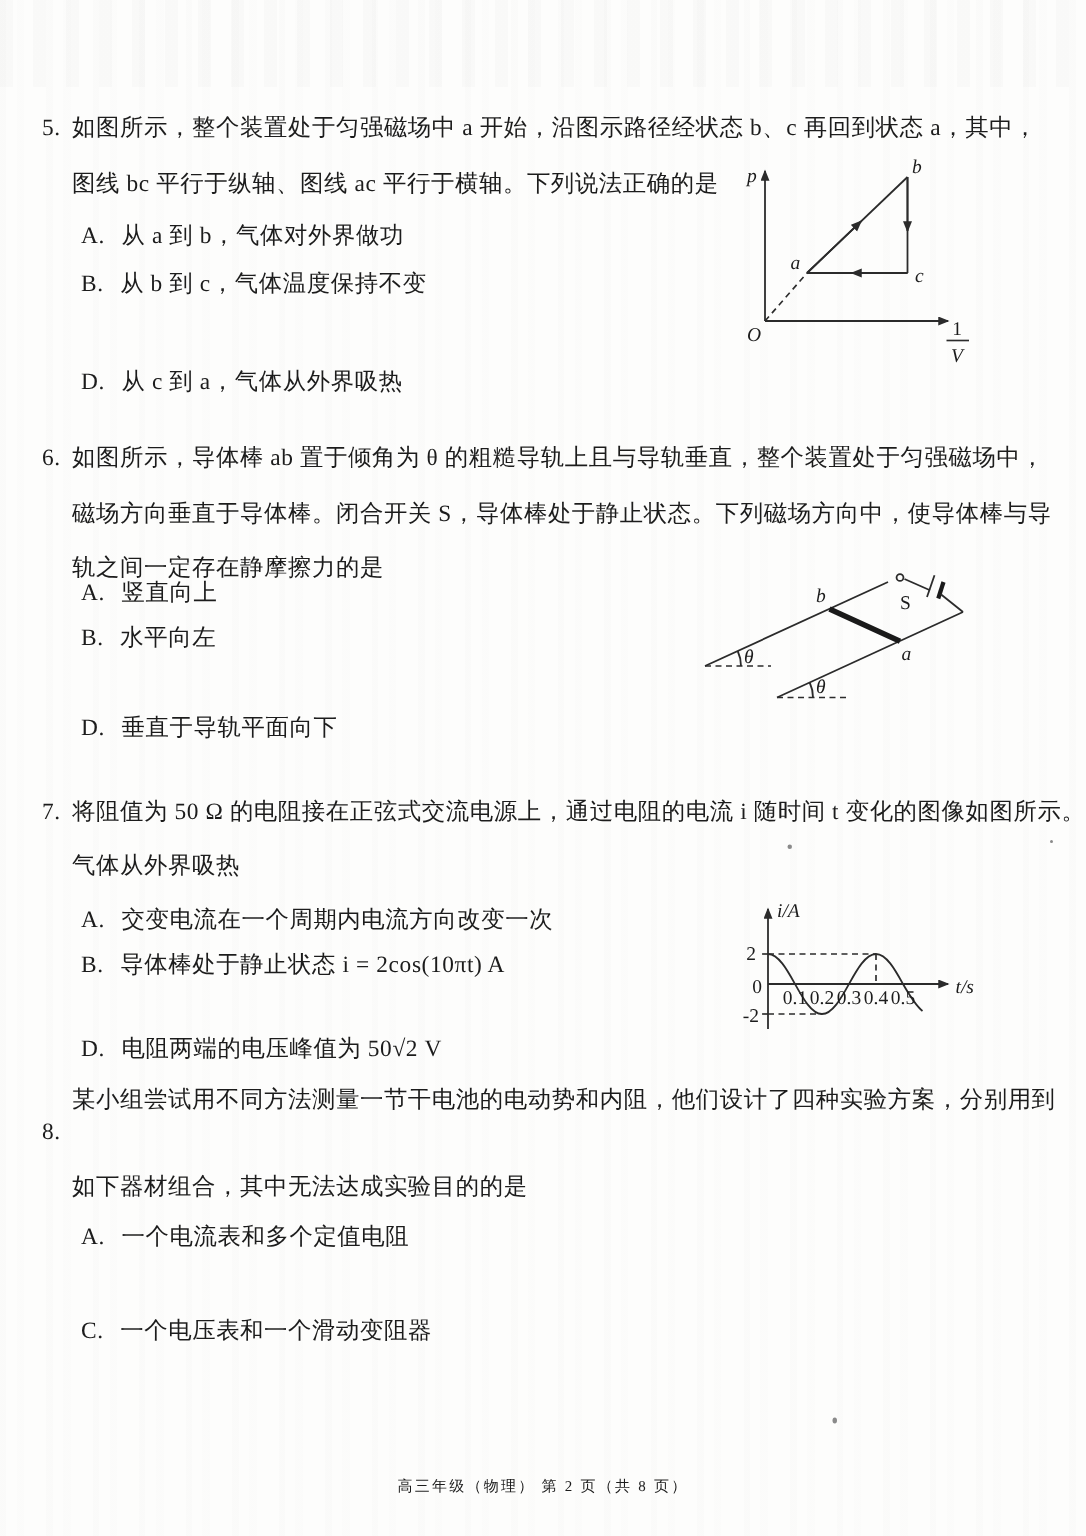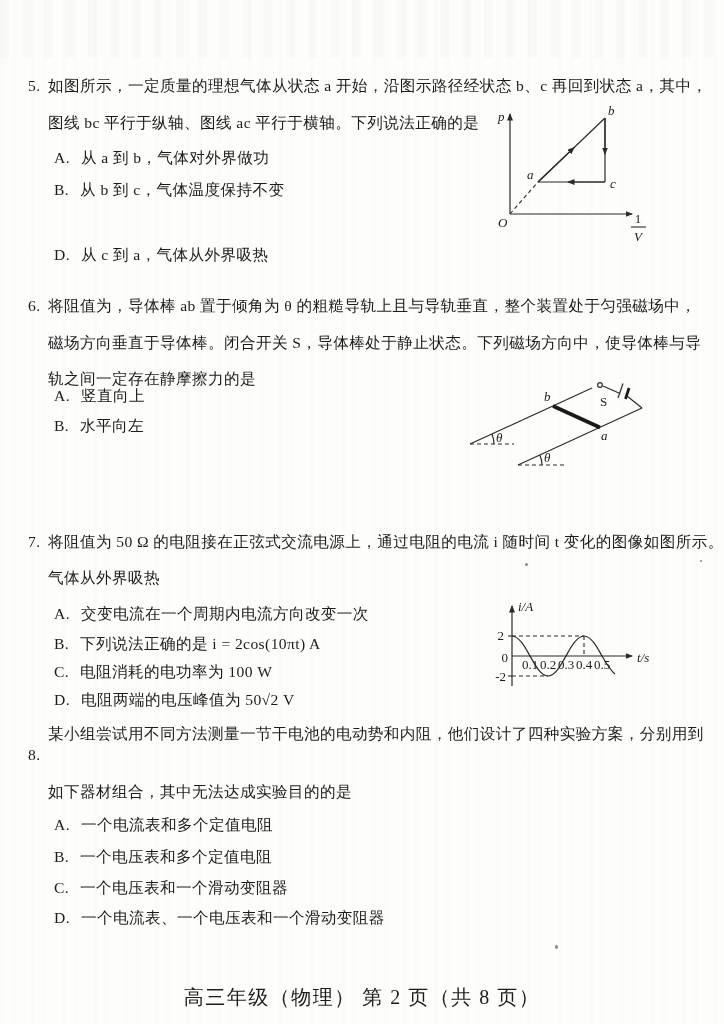--- a/index.html
+++ b/index.html
@@ -33,42 +33,42 @@
     white-space:nowrap;
     font-size:15.6px;
     line-height:19px;
     letter-spacing:.4px;
   }
   .qnum{font-size:15.6px;}
   .opt-label{display:inline-block;}
   .opt-text{display:inline-block;margin-left:11px;}
   .footer{
     position:absolute;left:0;right:0;text-align:center;
-    font-size:20px;letter-spacing:1.5px;
+    font-size:10px;letter-spacing:1.5px;
   }
   svg{position:absolute;overflow:visible;}
   svg text{
     font-family:"Liberation Serif","DejaVu Serif",serif;
     font-size:13px;fill:#1c1c1c;letter-spacing:0;
   }
   svg text.it{font-style:italic;}
   .stroke{stroke:#2b2b2b;fill:none;stroke-width:1.2;}
   .thick{stroke:#1a1a1a;fill:none;stroke-width:3.6;}
   .dash{stroke:#2b2b2b;fill:none;stroke-width:1.1;stroke-dasharray:4 3;}
   .speck{position:absolute;background:#8a8a8a;border-radius:50%;}
 </style>
 </head>
 <body>
 
 <div class="page">
   <div class="scan-texture"></div>
   <div class="scan-top"></div>
 
   <div class="tl qnum" style="top:76px;left:28px">5.</div>
-  <div class="tl" style="top:76px;left:48px">如图所示，一定质量的理想气体从状态 a 开始，沿图示路径经状态 b、c 再回到状态 a，其中，</div>
+  <div class="tl" style="top:76px;left:48px">如图所示，整个装置处于匀强磁场中 a 开始，沿图示路径经状态 b、c 再回到状态 a，其中，</div>
   <div class="tl" style="top:113px;left:48px">图线 bc 平行于纵轴、图线 ac 平行于横轴。下列说法正确的是</div>
 
   <div class="tl" style="top:148px;left:54px">
     <span class="opt-label">A.</span><span class="opt-text">从 a 到 b，气体对外界做功</span>
   </div>
   <div class="tl" style="top:180px;left:54px">
     <span class="opt-label">B.</span><span class="opt-text">从 b 到 c，气体温度保持不变</span>
   </div>
   <div class="tl" style="top:245px;left:54px">
     <span class="opt-label">D.</span><span class="opt-text">从 c 到 a，气体从外界吸热</span>
@@ -93,29 +93,32 @@
     <text class="it" x="8" y="125">O</text>
     <text class="it" x="37" y="77">a</text>
     <text class="it" x="118" y="13">b</text>
     <text class="it" x="120" y="86">c</text>
     <text x="148" y="121" text-anchor="middle">1</text>
     <line x1="141" y1="125" x2="156" y2="125" stroke="#2b2b2b" stroke-width="1.1"></line>
     <text class="it" x="148" y="139" text-anchor="middle">V</text>
   </svg>
 
   <div class="tl qnum" style="top:296px;left:28px">6.</div>
-  <div class="tl" style="top:296px;left:48px">将阻值为，导体棒 ab 置于倾角为 θ 的粗糙导轨上且与导轨垂直，整个装置处于匀强磁场中，</div>
+  <div class="tl" style="top:296px;left:48px">如图所示，导体棒 ab 置于倾角为 θ 的粗糙导轨上且与导轨垂直，整个装置处于匀强磁场中，</div>
   <div class="tl" style="top:333px;left:48px">磁场方向垂直于导体棒。闭合开关 S，导体棒处于静止状态。下列磁场方向中，使导体棒与导</div>
   <div class="tl" style="top:369px;left:48px">轨之间一定存在静摩擦力的是</div>
 
   <div class="tl" style="top:386px;left:54px">
     <span class="opt-label">A.</span><span class="opt-text">竖直向上</span>
   </div>
   <div class="tl" style="top:416px;left:54px">
     <span class="opt-label">B.</span><span class="opt-text">水平向左</span>
+  </div>
+  <div class="tl" style="top:476px;left:54px">
+    <span class="opt-label">D.</span><span class="opt-text">垂直于导轨平面向下</span>
   </div>
 
   <svg style="left:450px;top:366px" width="262" height="122" viewBox="0 0 262 122">
     <path class="stroke" d="M20,78 L142,22"></path>
     <path class="stroke" d="M68,99 L192,42"></path>
     <path class="dash" d="M20,78 L64,78"></path>
     <path class="dash" d="M68,99 L114,99"></path>
     <path class="stroke" d="M44,78 A24,24 0 0 0 41.8,68"></path>
     <path class="stroke" d="M92,99 A24,24 0 0 0 89.8,89"></path>
     <path class="thick" d="M103,40 L150,61.5"></path>
@@ -132,24 +135,21 @@
   </svg>
 
   <div class="tl qnum" style="top:532px;left:28px">7.</div>
   <div class="tl" style="top:532px;left:48px">将阻值为 50 Ω 的电阻接在正弦式交流电源上，通过电阻的电流 i 随时间 t 变化的图像如图所示。</div>
   <div class="tl" style="top:568px;left:48px">气体从外界吸热</div>
 
   <div class="tl" style="top:604px;left:54px">
     <span class="opt-label">A.</span><span class="opt-text">交变电流在一个周期内电流方向改变一次</span>
   </div>
   <div class="tl" style="top:634px;left:54px">
-    <span class="opt-label">B.</span><span class="opt-text">下列说法正确的是 i = 2cos(10πt) A</span>
-  </div>
-  <div class="tl" style="top:662px;left:54px">
-    <span class="opt-label">C.</span><span class="opt-text">电阻消耗的电功率为 100 W</span>
+    <span class="opt-label">B.</span><span class="opt-text">导体棒处于静止状态 i = 2cos(10πt) A</span>
   </div>
   <div class="tl" style="top:690px;left:54px">
     <span class="opt-label">D.</span><span class="opt-text">电阻两端的电压峰值为 50√2 V</span>
   </div>
 
   <svg style="left:482px;top:594px" width="228" height="115" viewBox="0 0 228 115">
     <defs>
       <marker id="arIT" markerWidth="9" markerHeight="8" refX="6.5" refY="3" orient="auto" markerUnits="userSpaceOnUse">
         <path d="M0,0 L7.5,3 L0,6 Z" fill="#2b2b2b"></path>
       </marker>
@@ -174,28 +174,22 @@
     <text x="120" y="75" text-anchor="middle" font-size="11.5">0.5</text>
   </svg>
 
   <div class="tl qnum" style="top:745px;left:28px">8.</div>
   <div class="tl" style="top:724px;left:48px">某小组尝试用不同方法测量一节干电池的电动势和内阻，他们设计了四种实验方案，分别用到</div>
   <div class="tl" style="top:782px;left:48px">如下器材组合，其中无法达成实验目的的是</div>
 
   <div class="tl" style="top:815px;left:54px">
     <span class="opt-label">A.</span><span class="opt-text">一个电流表和多个定值电阻</span>
   </div>
-  <div class="tl" style="top:847px;left:54px">
-    <span class="opt-label">B.</span><span class="opt-text">一个电压表和多个定值电阻</span>
-  </div>
   <div class="tl" style="top:878px;left:54px">
     <span class="opt-label">C.</span><span class="opt-text">一个电压表和一个滑动变阻器</span>
-  </div>
-  <div class="tl" style="top:908px;left:54px">
-    <span class="opt-label">D.</span><span class="opt-text">一个电流表、一个电压表和一个滑动变阻器</span>
   </div>
 
   <div class="speck" style="left:525px;top:563px;width:3px;height:3px"></div>
   <div class="speck" style="left:555px;top:945px;width:3px;height:4px"></div>
   <div class="speck" style="left:700px;top:560px;width:2px;height:2px"></div>
 
   <div class="footer" style="top:984px">高三年级（物理）  第 2 页（共 8 页）</div>
 </div>
 
 </body></html>

